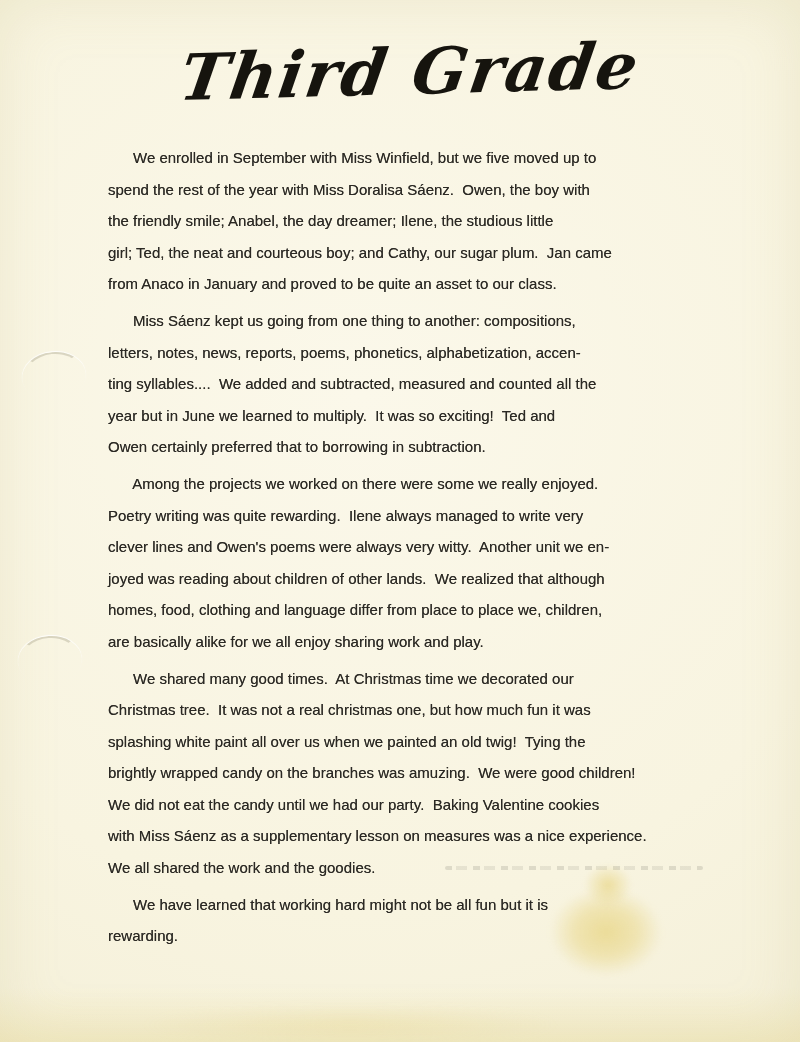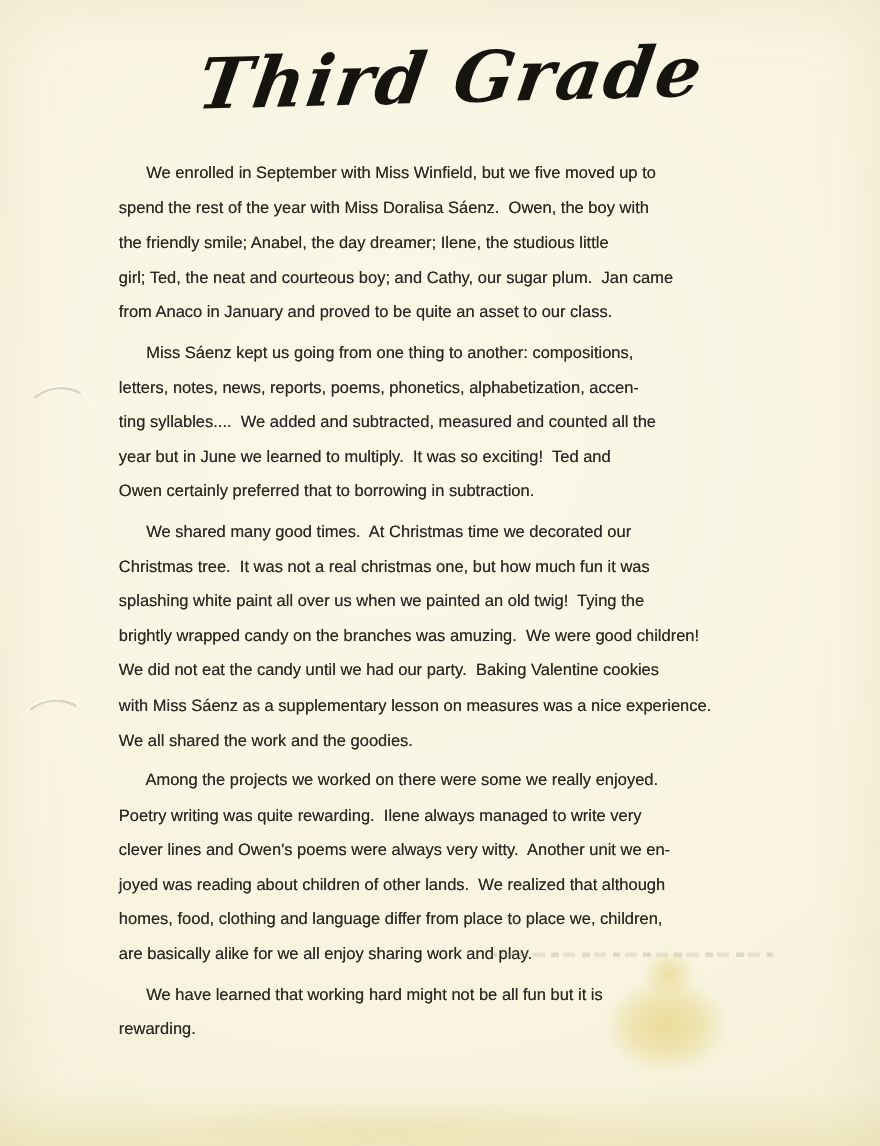--- a/index.html
+++ b/index.html
@@ -102,33 +102,33 @@
     <p>      We enrolled in September with Miss Winfield, but we five moved up to
 spend the rest of the year with Miss Doralisa Sáenz.  Owen, the boy with
 the friendly smile; Anabel, the day dreamer; Ilene, the studious little
 girl; Ted, the neat and courteous boy; and Cathy, our sugar plum.  Jan came
 from Anaco in January and proved to be quite an asset to our class.</p>
     <p>      Miss Sáenz kept us going from one thing to another: compositions,
 letters, notes, news, reports, poems, phonetics, alphabetization, accen-
 ting syllables....  We added and subtracted, measured and counted all the
 year but in June we learned to multiply.  It was so exciting!  Ted and
 Owen certainly preferred that to borrowing in subtraction.</p>
+    <p>      Among the projects we worked on there were some we really enjoyed.
+Poetry writing was quite rewarding.  Ilene always managed to write very
+clever lines and Owen's poems were always very witty.  Another unit we en-
+joyed was reading about children of other lands.  We realized that although
+homes, food, clothing and language differ from place to place we, children,
+are basically alike for we all enjoy sharing work and play.</p>
     <p>      We shared many good times.  At Christmas time we decorated our
 Christmas tree.  It was not a real christmas one, but how much fun it was
 splashing white paint all over us when we painted an old twig!  Tying the
 brightly wrapped candy on the branches was amuzing.  We were good children!
 We did not eat the candy until we had our party.  Baking Valentine cookies
 with Miss Sáenz as a supplementary lesson on measures was a nice experience.
 We all shared the work and the goodies.</p>
-    <p>      Among the projects we worked on there were some we really enjoyed.
-Poetry writing was quite rewarding.  Ilene always managed to write very
-clever lines and Owen's poems were always very witty.  Another unit we en-
-joyed was reading about children of other lands.  We realized that although
-homes, food, clothing and language differ from place to place we, children,
-are basically alike for we all enjoy sharing work and play.</p>
     <p>      We have learned that working hard might not be all fun but it is
 rewarding.</p>
   </div>
 
   <div class="ghost-arc arc-1"></div>
   <div class="ghost-arc arc-2"></div>
 
   <div class="erased-line"></div>
 
   <div class="stain-main"></div>

